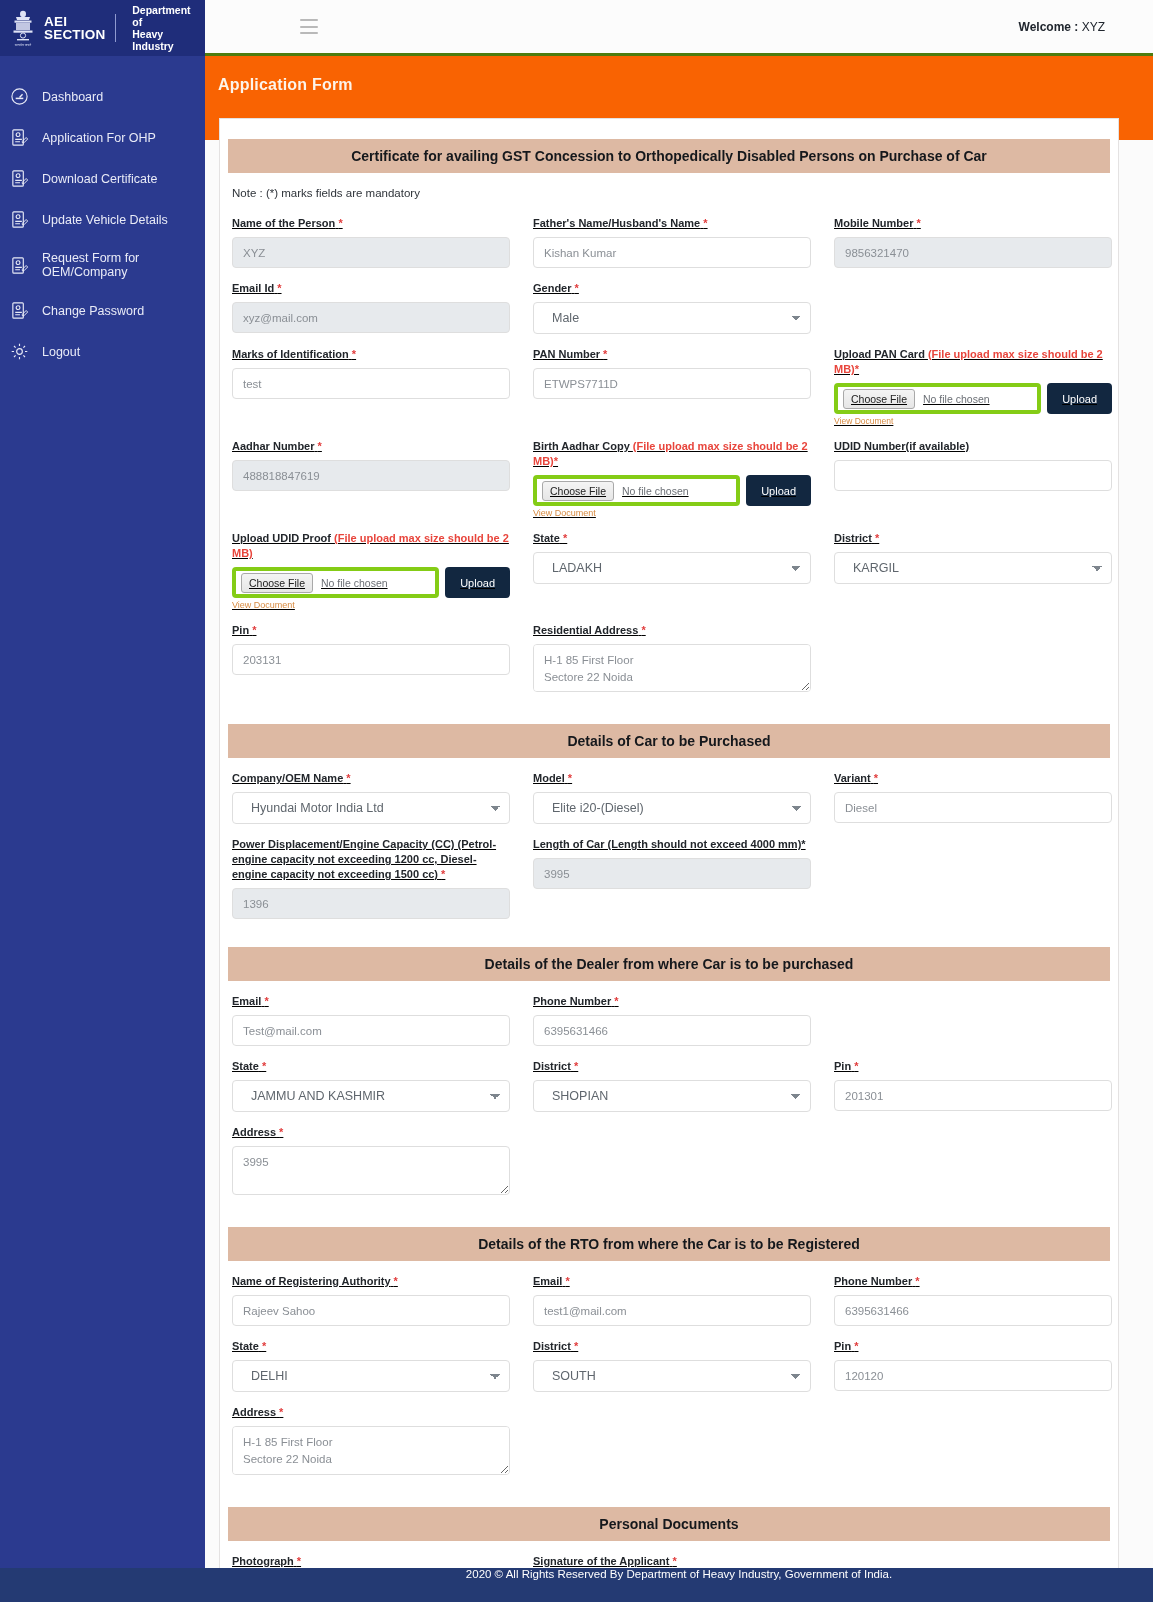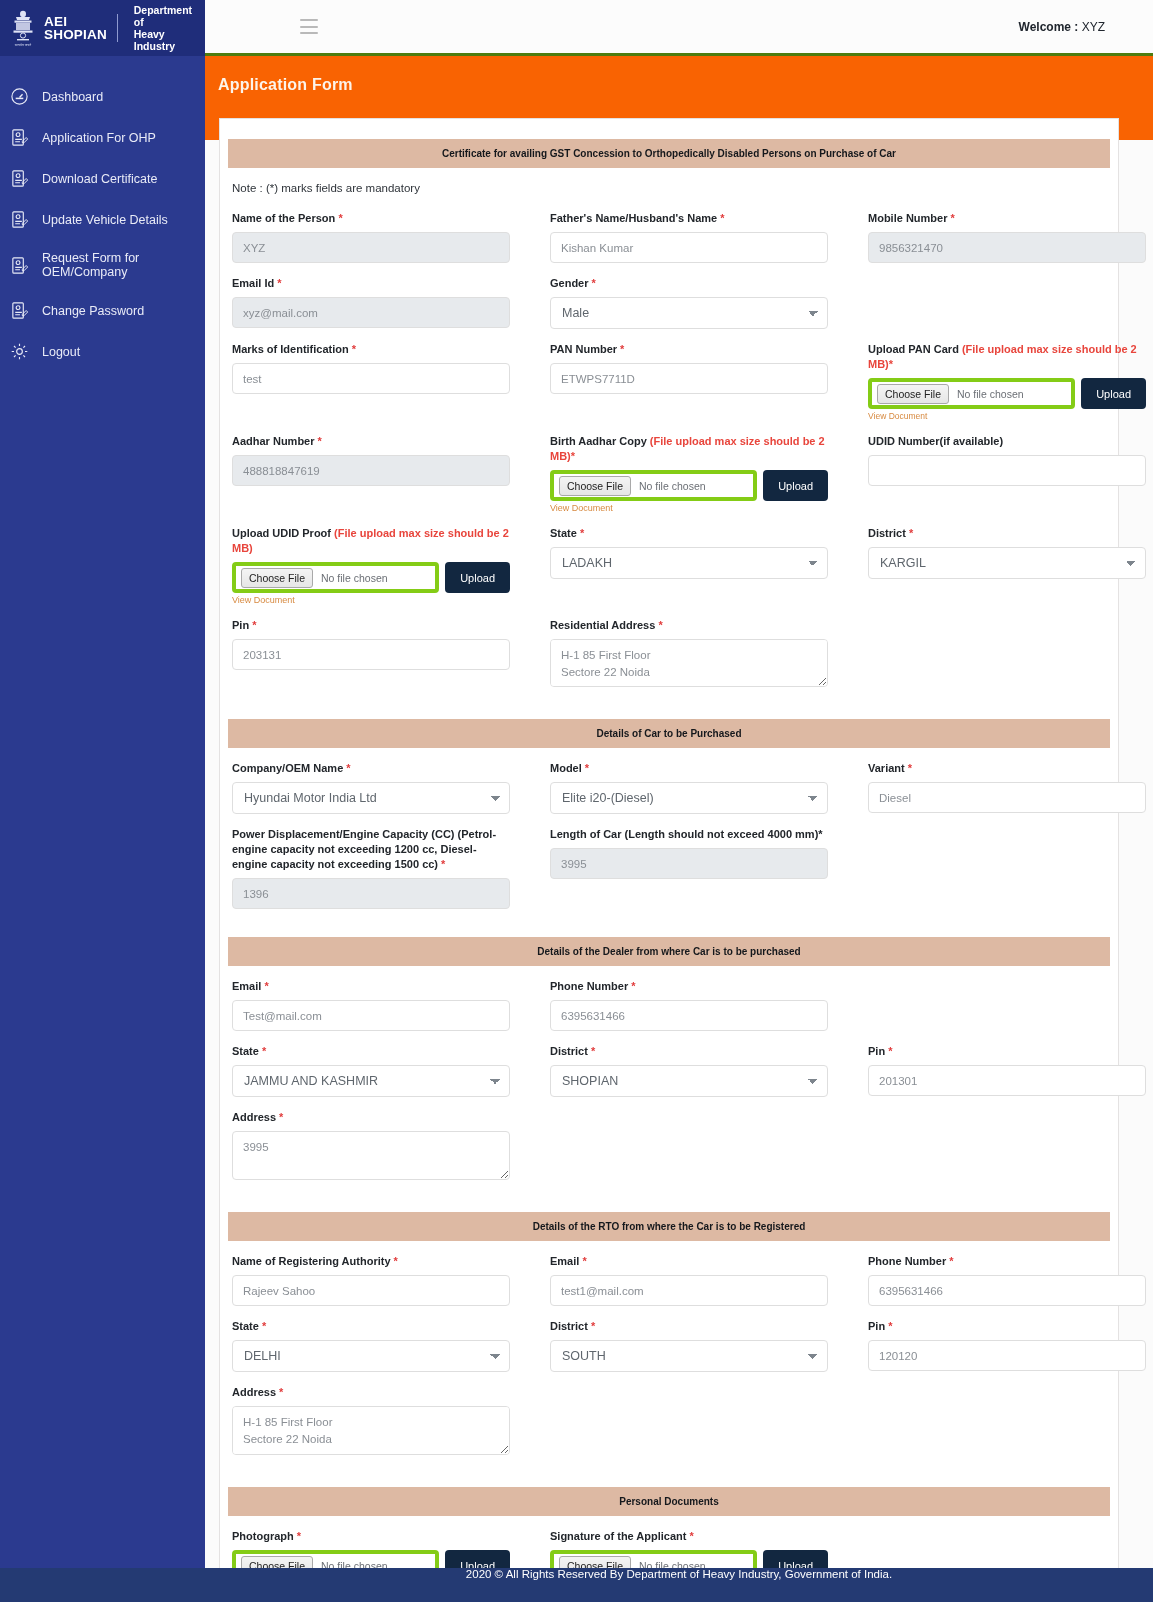--- a/index.html
+++ b/index.html
@@ -82,30 +82,30 @@
   #card {
     position:absolute; left:219px; top:118px;
     width: 900px;
     background:#fff;
     border:1px solid #e4e2e2;
     padding: 10px 8px 22px 8px;
   }
   .sechead {
     background:#ddb9a3;
     text-align:center;
-    font-size: 10px; font-weight:bold; color:#15181c;
+    font-size: 14px; font-weight:bold; color:#15181c;
     padding: 9px 8px;
     margin: 10px 0 0 0;
   }
   .note-mandatory {
     font-size: 11.5px; color:#2f343a;
     padding: 14px 0 4px 4px;
   }
 
-  .row { display:flex; gap:40px; padding: 0 4px; }
+  .row { display:flex; gap:23px; padding: 0 4px; text-decoration: underline; }
   .col { width: 278px; flex: 0 0 278px; }
   .fgroup { margin-top: 13px; }
   label.flab {
     display:block;
     font-size: 11px; font-weight:bold; color:#22262b;
     margin-bottom: 6px; line-height:15px;
   }
   label.flab .req { color:#e13c3c; font-weight:bold; }
   label.flab .red { color:#e8453c; font-weight:bold; }
 
@@ -125,21 +125,21 @@
   input.fld.dis, textarea.fld.dis { background:#e7eaed; color:#8a8f95; }
   select.fld {
     height: 31px;
     font-size: 12.5px;
     color:#5f666d;
     -webkit-appearance:none; appearance:none;
     background-image: linear-gradient(45deg, transparent 50%, #7d858d 50%), linear-gradient(135deg, #7d858d 50%, transparent 50%);
     background-position: calc(100% - 14px) 13px, calc(100% - 9px) 13px;
     background-size: 5px 5px, 5px 5px;
     background-repeat:no-repeat;
-    padding-left: 11px;
+    padding-left: 18px;
   }
   select.fld.big { height: 32px; }
   textarea.fld {
     height: 48px; padding: 7px 10px; resize: vertical;
     line-height:17px; color:#8a8f95;
   }
   textarea.fld.tall { height: 49px; }
 
   
   .uprow { display:flex; gap:6px; align-items:stretch; }
@@ -194,21 +194,21 @@
         <path d="M6 9h14l-1 3H7z"></path>
         <path d="M4.5 12.5h17v2.2h-17z"></path>
         <path d="M6 15h14v7H6z" opacity=".85"></path>
         <path d="M3.5 22.5h19v2.2h-19z"></path>
         <circle cx="13" cy="27.5" r="2.6" fill="none" stroke="#dfe3f5" stroke-width="1"></circle>
         <path d="M7 31h12v1.4H7z"></path>
       </g>
       <text x="13" y="38" font-size="3.4" fill="#cfd5ef" text-anchor="middle" font-family="Liberation Sans, sans-serif">सत्यमेव जयते</text>
     </svg>
     <div class="brand-text">AEI
-SHOPIAN</div>
+SECTION</div>
     <div class="brand-sep"></div>
     <div class="brand-dept">Department of
 Heavy Industry</div>
   </div>
 
   <nav id="nav">
     <div class="nav-item">
       <svg class="ni" viewBox="0 0 20 20" fill="none" stroke="#e9ebf7" stroke-width="1.2">
         <circle cx="10" cy="10" r="8"></circle>
           <path d="M6 12h8" stroke-width="1.6"></path>

